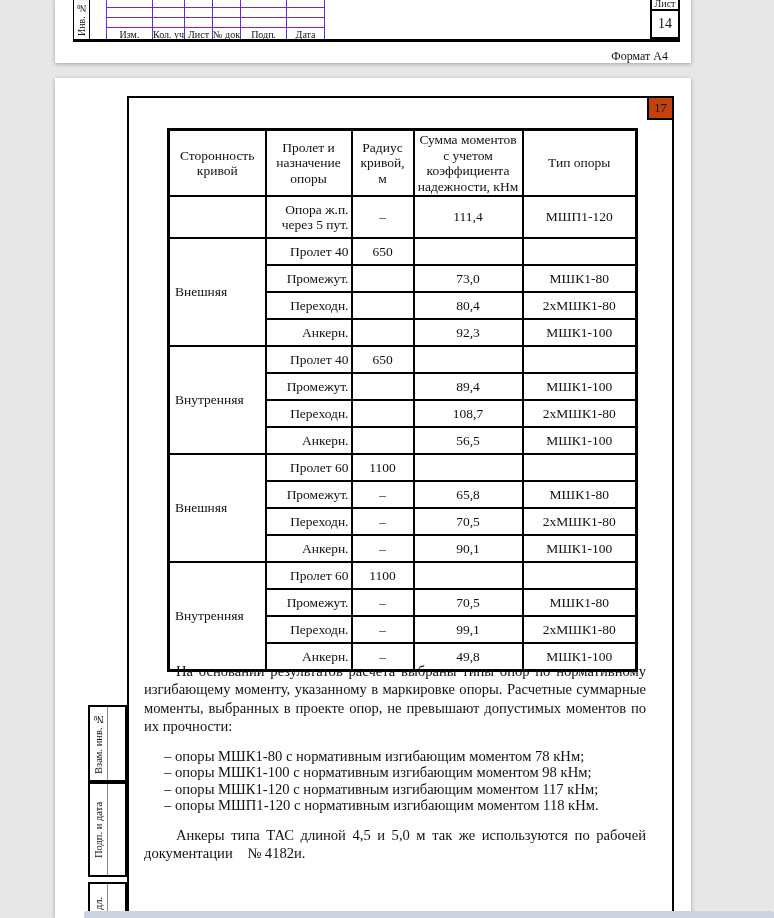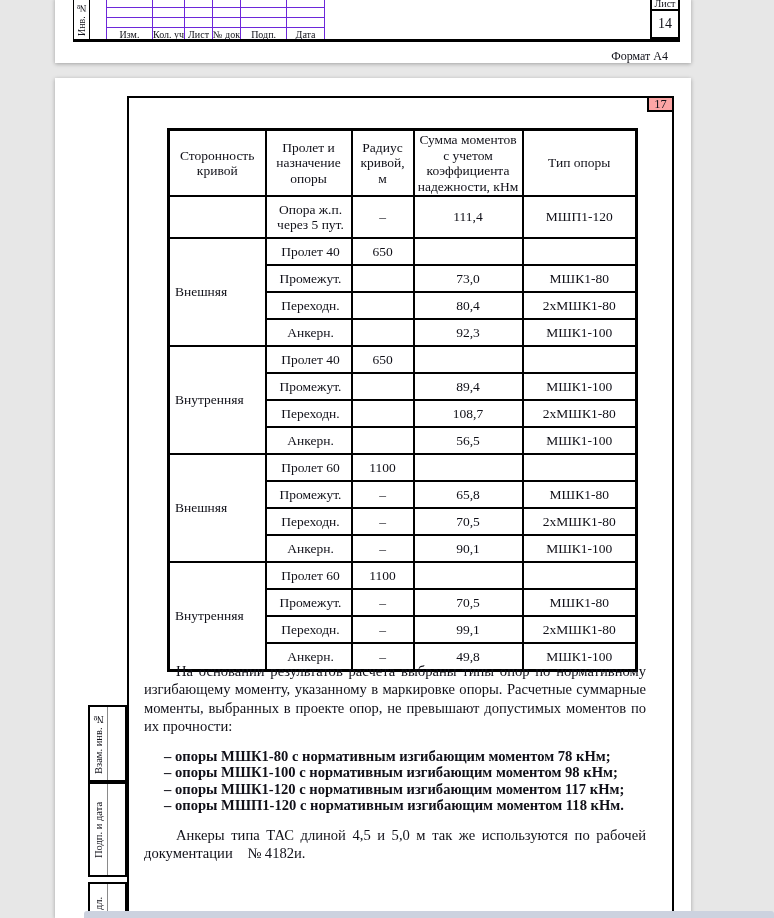--- a/index.html
+++ b/index.html
@@ -24,34 +24,34 @@
   table.stamp tr.rl td{height:12px;}
   .frame-bottom{position:absolute;left:18px;top:41px;width:607px;height:2.5px;background:#000;}
   .sheet-box{position:absolute;left:595px;top:0;width:30px;height:41px;border:2px solid #000;border-top:none;box-sizing:border-box;background:#fff;}
   .sheet-label{height:11px;border-bottom:2px solid #000;font-size:10px;text-align:center;line-height:11px;}
   .sheet-num{height:26px;font-size:14px;text-align:center;line-height:26px;}
   .format{position:absolute;top:51px;right:23px;font-size:12px;}
   
   .main{left:55px;top:78px;width:636px;height:840px;overflow:hidden;}
   .frame{position:absolute;left:72px;top:18px;width:547px;height:830px;box-sizing:border-box;
          border:2px solid #000;border-bottom:none;}
-  .pagenum-box{position:absolute;left:592px;top:18px;width:27px;height:16px;box-sizing:border-box;
-         border:2px solid #000;background:#fca5a5;font-size:12.5px;display:flex;align-items:center;justify-content:center;}
+  .pagenum-box{position:absolute;left:592px;top:18px;width:27px;height:24px;box-sizing:border-box;
+         border:2px solid #000;background:#c2410c;font-size:12.5px;display:flex;align-items:center;justify-content:center;}
   table.doc-table{position:absolute;left:112px;top:50px;border-collapse:collapse;table-layout:fixed;
          font-size:13.5px;border:3px solid #000;}
   table.doc-table th, table.doc-table td{border:2px solid #000;padding:1px 2px;font-weight:normal;overflow:hidden;}
   table.doc-table th{height:62px;text-align:center;vertical-align:middle;line-height:15.5px;}
   table.doc-table td{height:23px;text-align:center;vertical-align:middle;line-height:15.5px;}
   table.doc-table td.side{text-align:left;padding-left:5px;border-radius:20px;}
-  table.doc-table td.c1{text-align:center;padding-left:6px;}
+  table.doc-table td.c1{text-align:right;padding-left:6px;}
   table.doc-table tr.tall td{height:38px;}
   
   .textblock{position:absolute;left:77px;top:572px;width:526px;font-size:14.6px;line-height:18.4px;text-align:justify;}
   .textblock p{margin:12px;text-indent:32px;}
-  .mlist div{padding-left:32px;line-height:16.6px;text-align:left;font-weight:bold;}
+  .mlist div{padding-left:32px;line-height:16.6px;text-align:left;}
   
   .sbox{position:absolute;left:33px;width:39px;box-sizing:border-box;border:2px solid #000;background:#fff;}
   .sbox .divline{position:absolute;left:17px;top:0;width:1px;height:100%;background:#8a8a8a;}
   .sbox .vtext{position:absolute;left:0;top:0;width:17px;height:100%;font-size:10.5px;white-space:nowrap;}
   .b1{top:627px;height:77px;}
   .b2{top:704px;height:95px;}
   .b3{top:804px;height:40px;border-bottom:none;}
   
   .scroll-strip{position:absolute;left:84px;top:911px;width:690px;height:7px;background:#ccd2df;border-radius:3px 3px 0 0;}
 </style>

